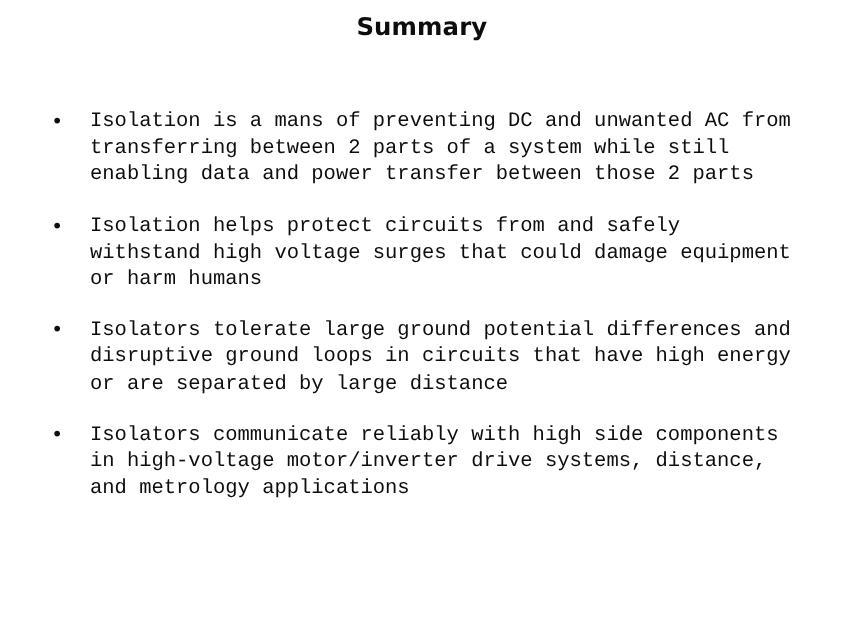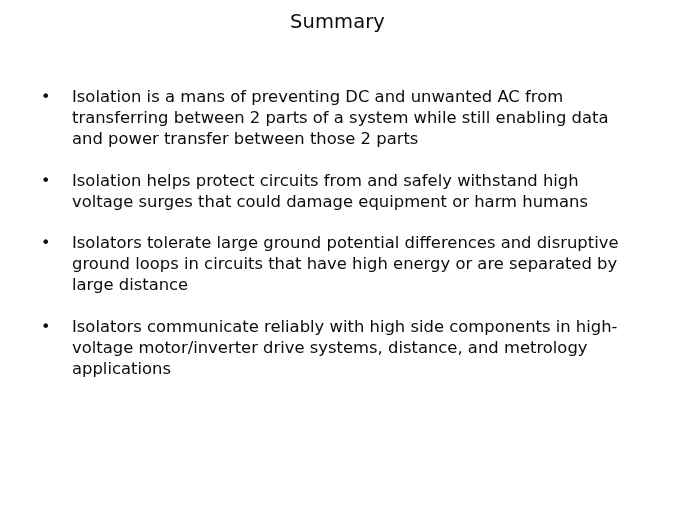--- a/index.html
+++ b/index.html
@@ -21,21 +21,21 @@
     background: #ffffff;
     box-sizing: border-box;
   }
   .slide-title {
     position: absolute;
     top: 10px;
     left: 0;
     width: 675px;
     text-align: center;
     font-size: 19.5px;
-    font-weight: normal;
+    font-weight: bold;
     color: #0d0d0d;
     letter-spacing: 0.1px;
     line-height: 24px;
   }
   .bullet-body {
     position: absolute;
     top: 86px;
     left: 38px;
     width: 600px;
   }
@@ -56,20 +56,21 @@
     top: 0;
     width: 14px;
     font-size: 16px;
     line-height: 21.2px;
     color: #0d0d0d;
     text-align: left;
   }
   .bullet-text {
     display: block;
     white-space: normal;
+    font-family: Liberation Mono, monospace;
   }
 </style>
 </head>
 <body>
 
 <div class="slide">
 
   <div class="slide-title">Summary</div>
 
   <div class="bullet-body">

